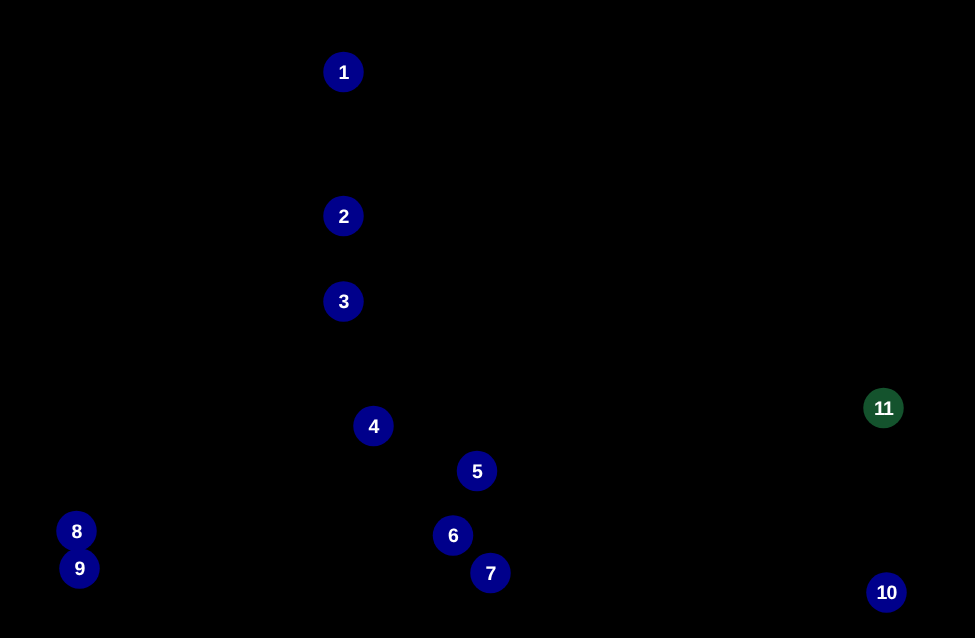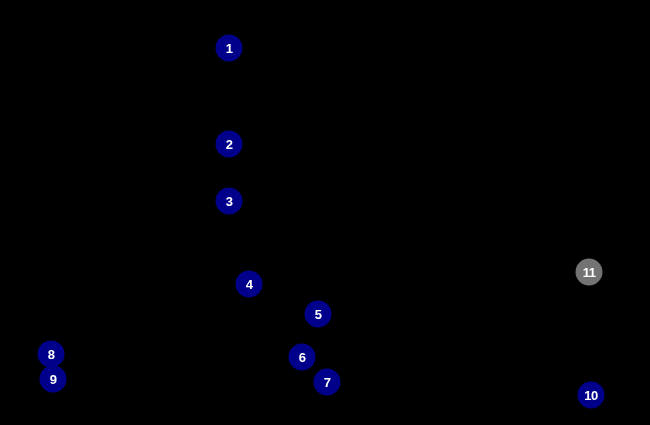--- a/index.html
+++ b/index.html
@@ -72,16 +72,16 @@
     </div>
 
     <div class="mark-badge" style="left: 53px; top: 379px; width: 27px; height: 27px; background: rgb(0, 0, 139);">
       <span class="mark-label" style="color: rgb(255, 255, 255);">9</span>
     </div>
 
     <div class="mark-badge" style="left: 591px; top: 395px; width: 27px; height: 27px; background: rgb(0, 0, 139); align-items: center;">
       <span class="mark-label" style="color: rgb(255, 255, 255);">10</span>
     </div>
 
-    <div class="mark-badge" style="left: 589px; top: 272px; width: 27px; height: 27px; background: #737373; align-items: center;">
+    <div class="mark-badge" style="left: 589px; top: 272px; width: 27px; height: 27px; background: #14532d; align-items: center;">
       <span class="mark-label" style="color: rgb(255, 255, 255);">11</span>
     </div>
   </div>
 
 </body></html>

